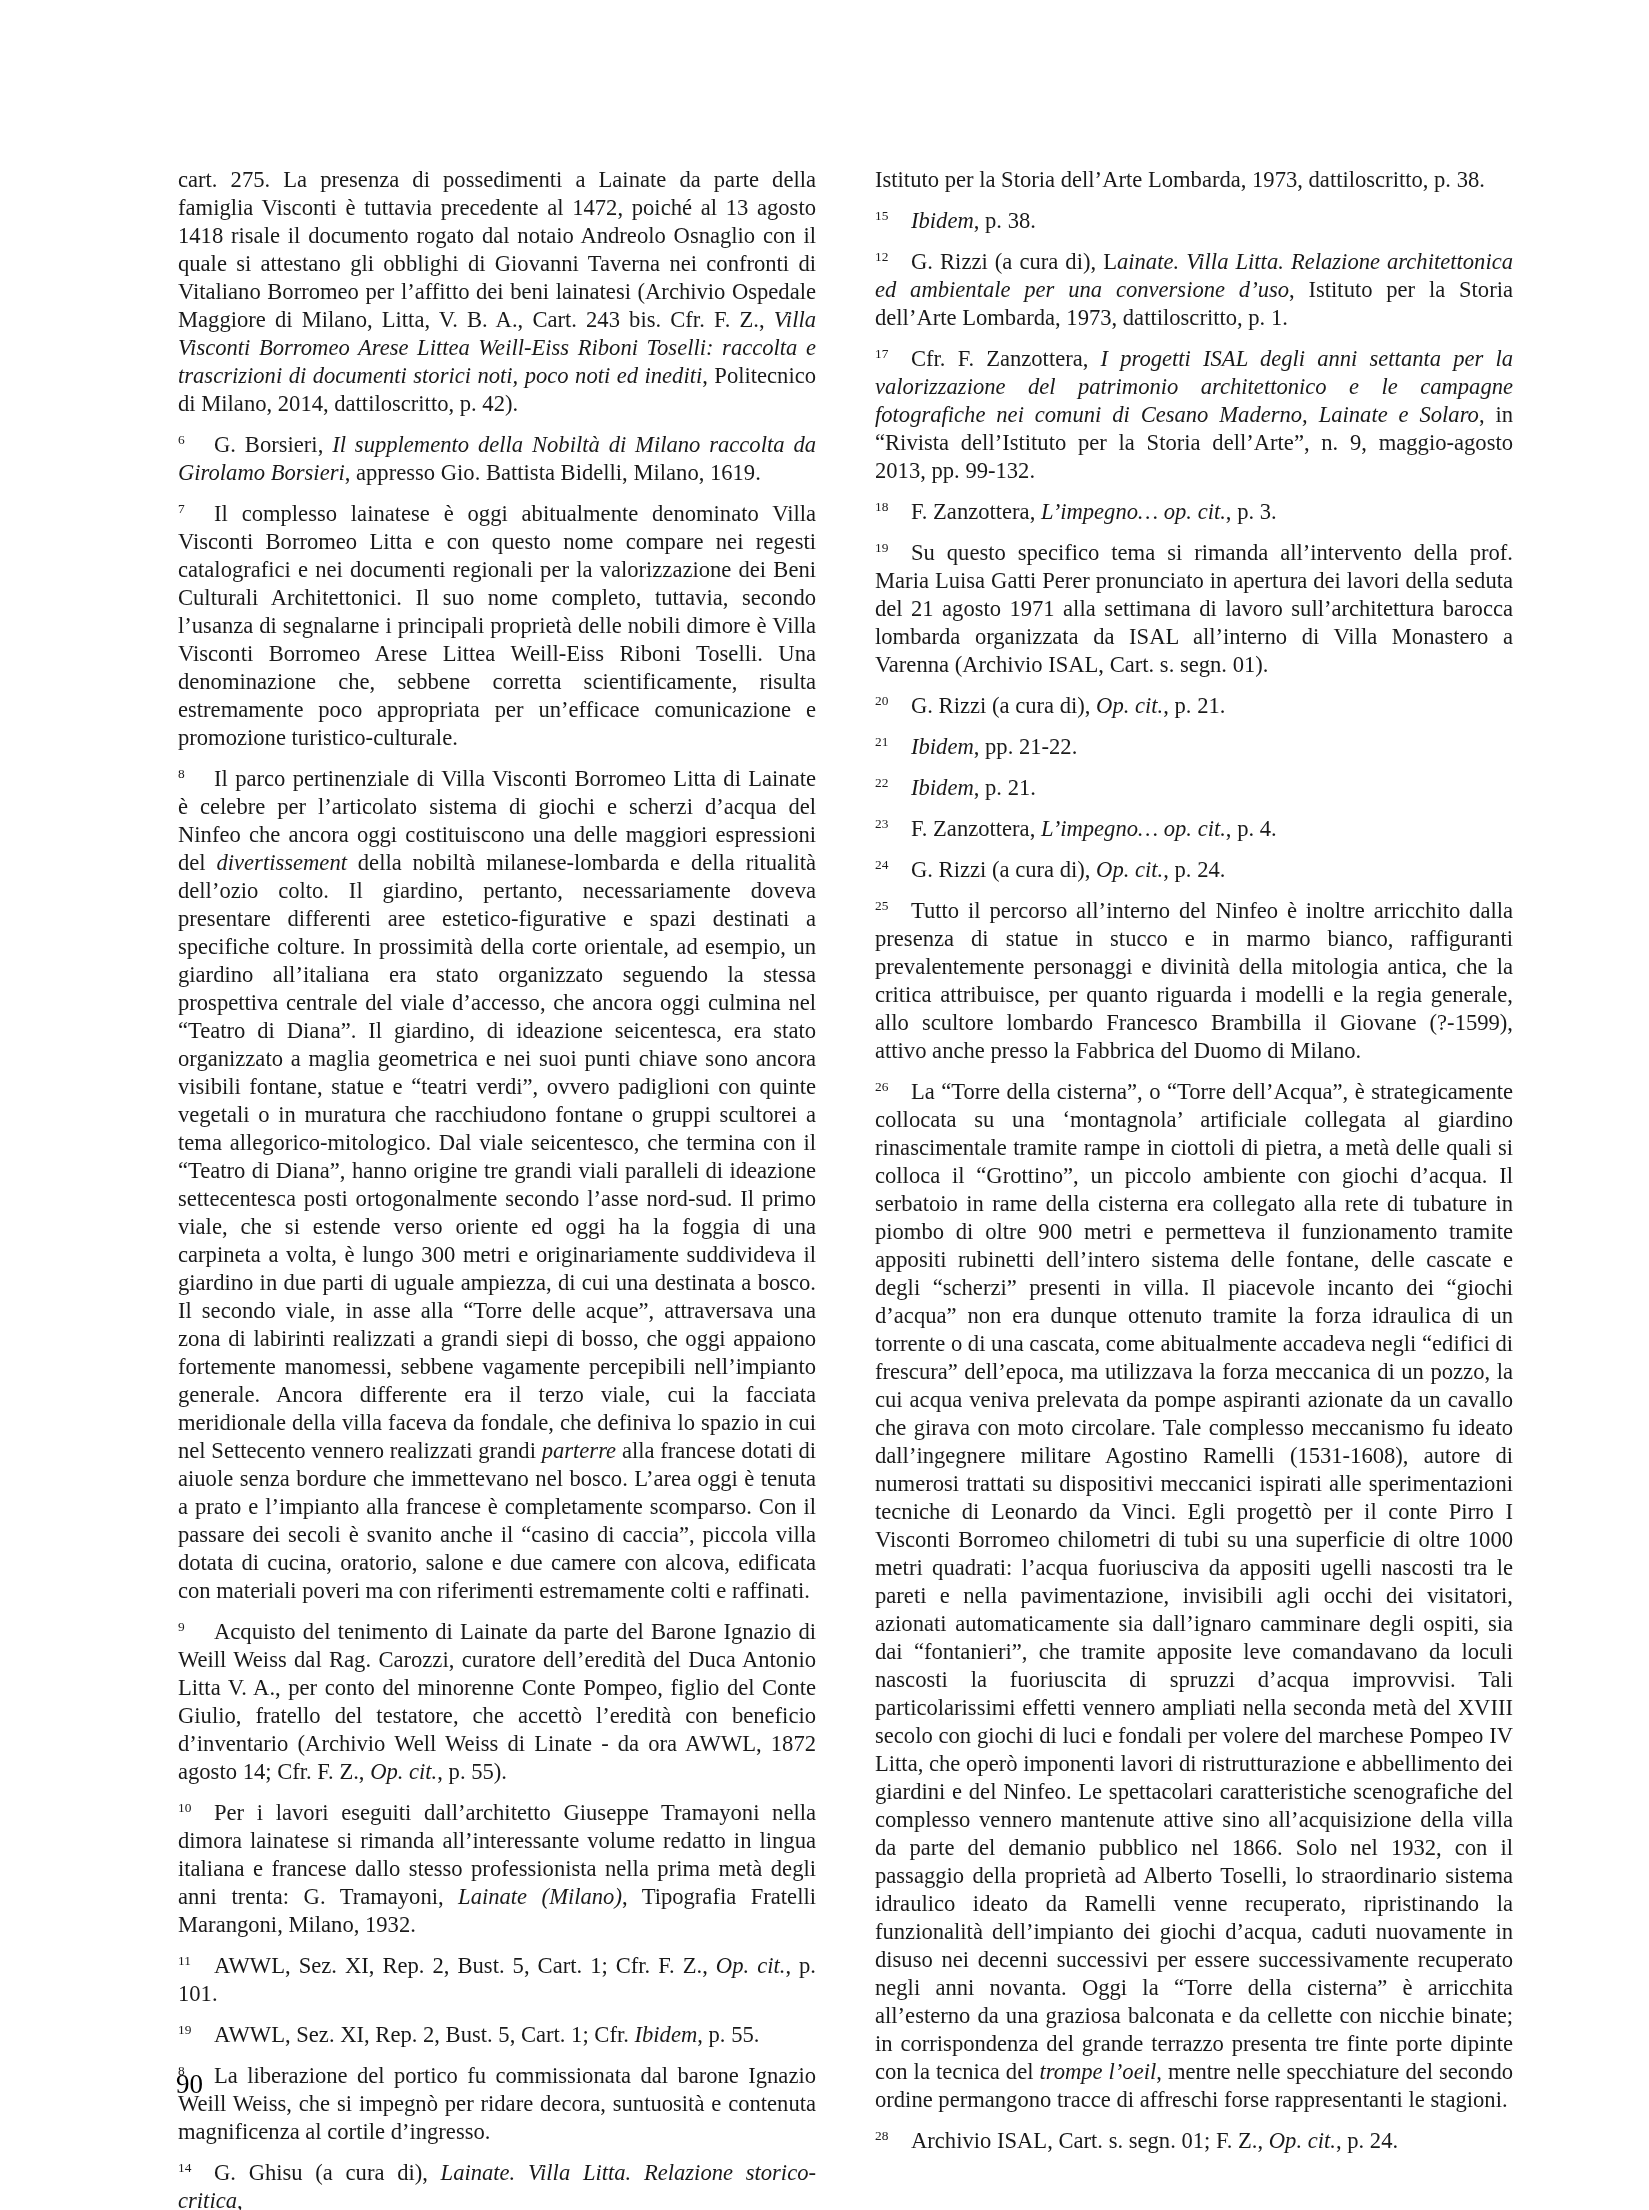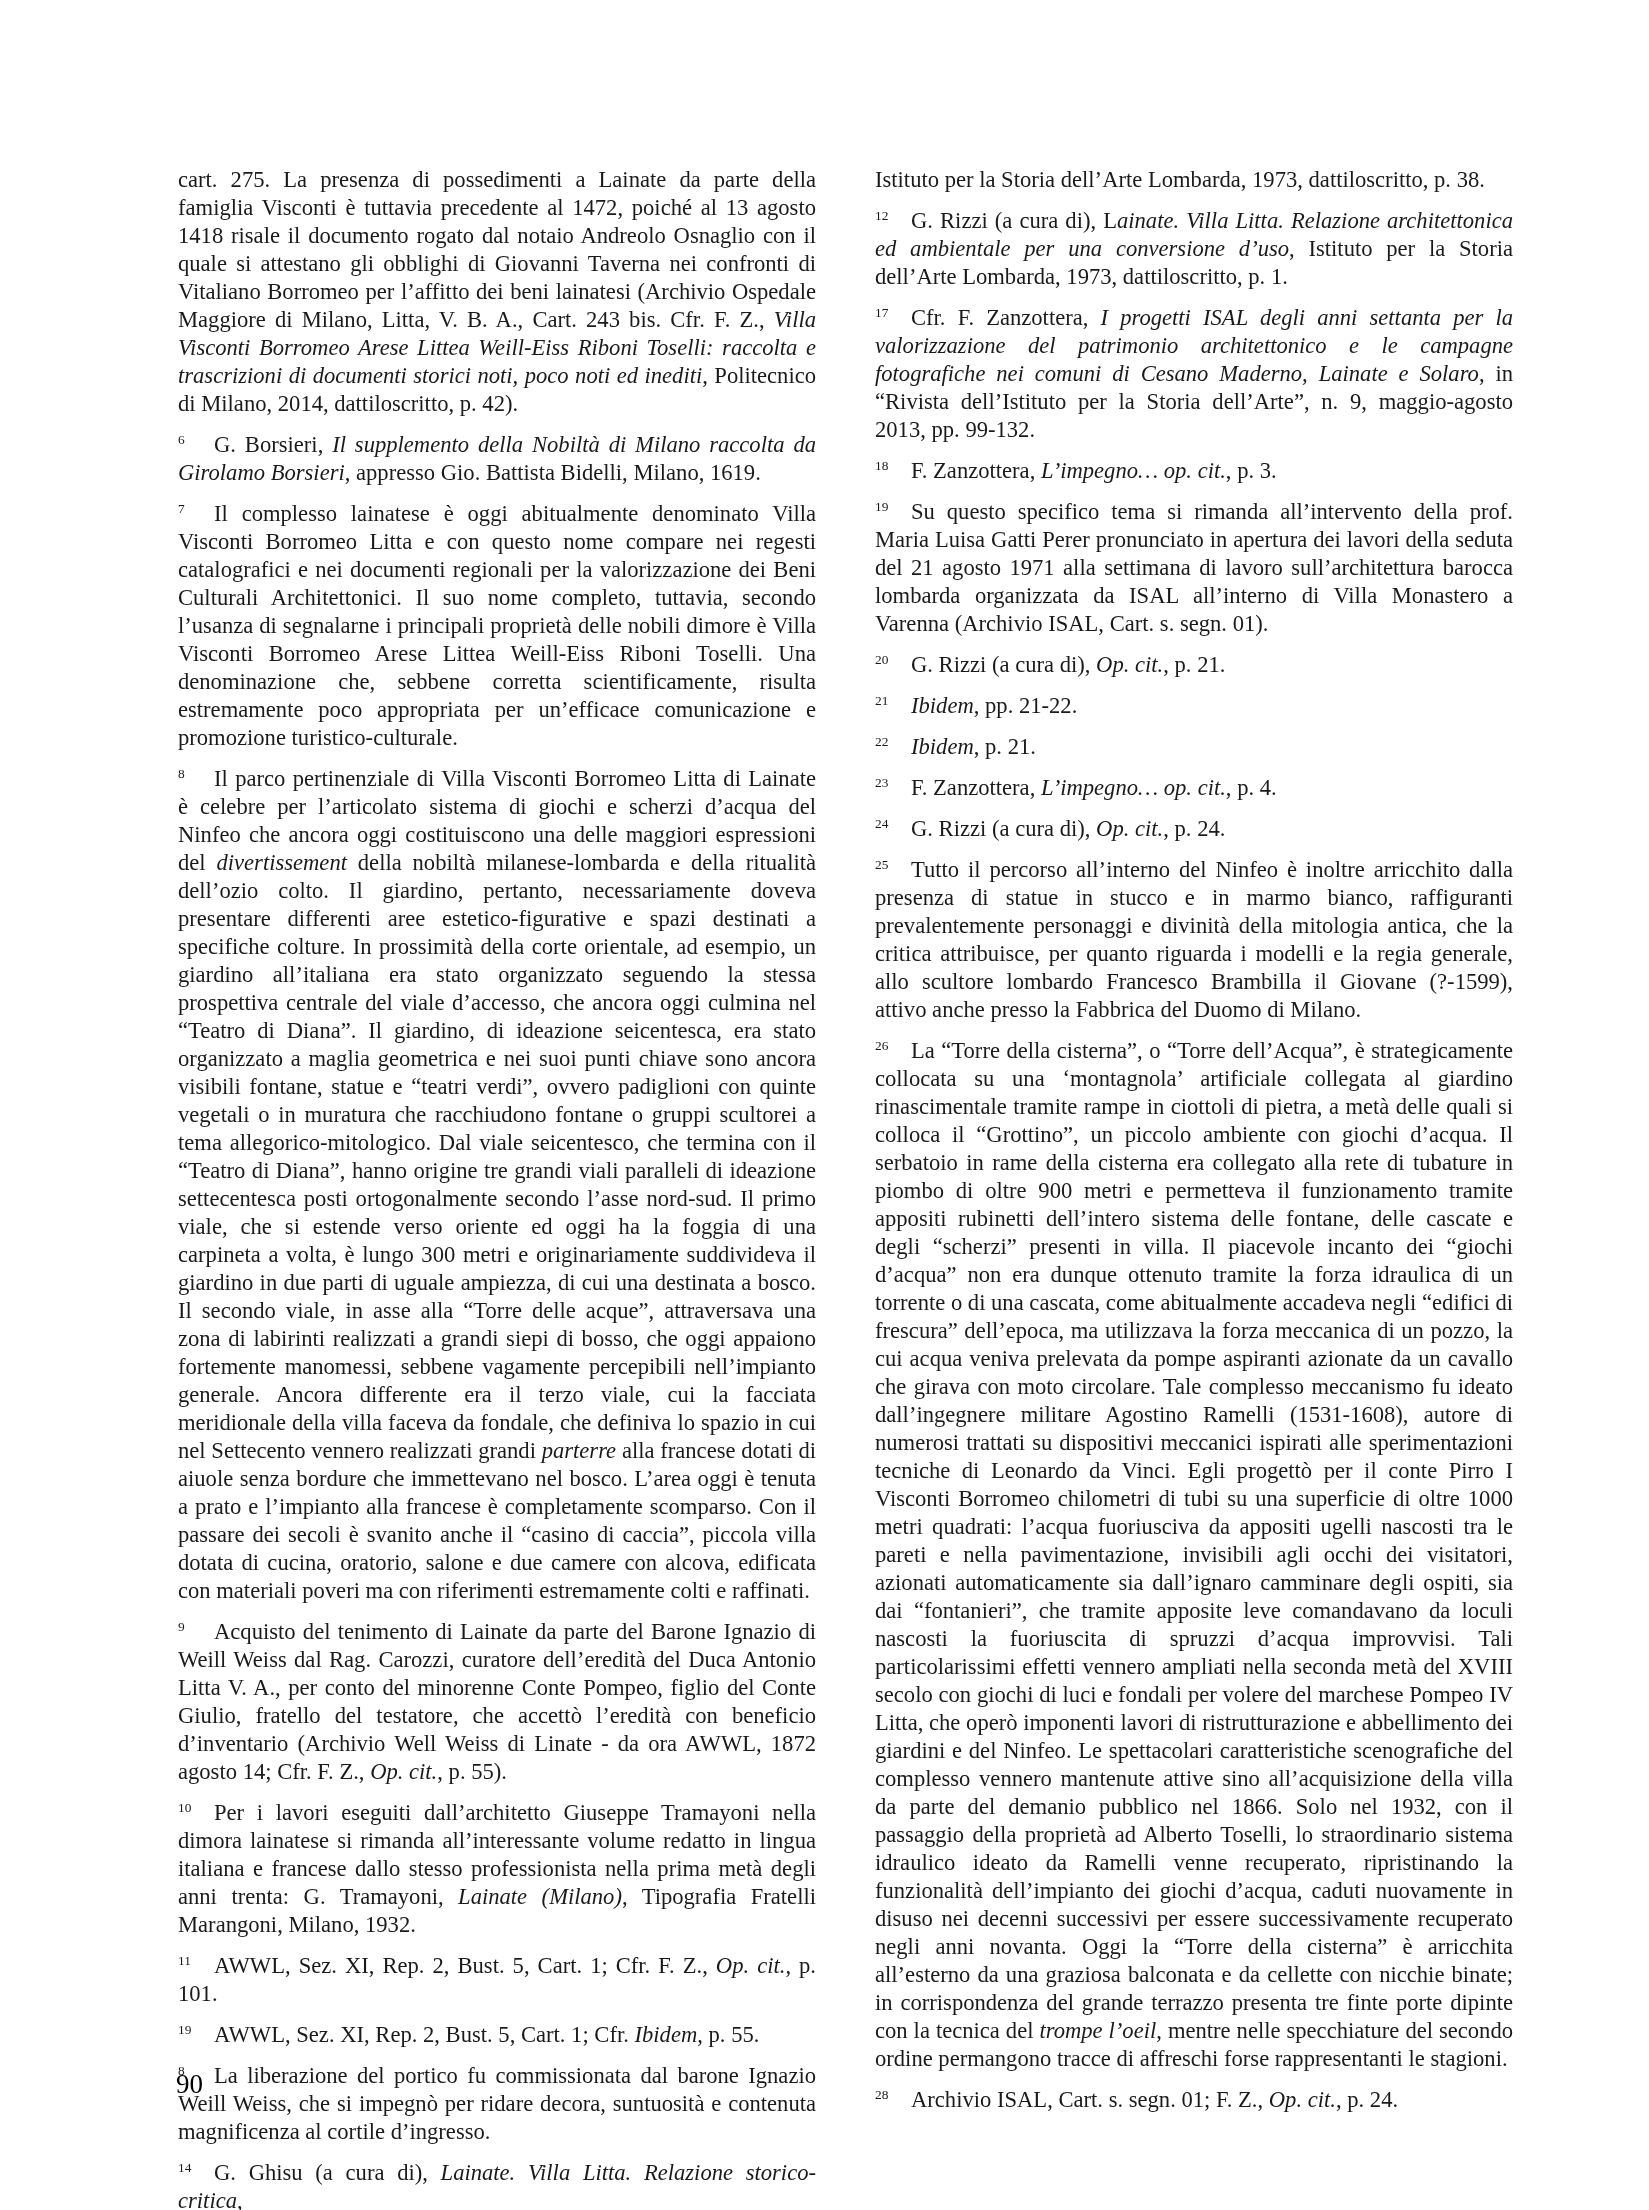--- a/index.html
+++ b/index.html
@@ -24,20 +24,21 @@
     <p class="note"><span class="num">8</span><span>Il parco pertinenziale di Villa Visconti Borromeo Litta di Lainate è celebre per l’articolato sistema di giochi e scherzi d’acqua del Ninfeo che ancora oggi costituiscono una delle maggiori espressioni del </span><i>divertissement</i><span> della nobiltà milanese-lombarda e della ritualità dell’ozio colto. Il giardino, pertanto, necessariamente doveva presentare differenti aree estetico-figurative e spazi destinati a specifiche colture. In prossimità della corte orientale, ad esempio, un giardino all’italiana era stato organizzato seguendo la stessa prospettiva centrale del viale d’accesso, che ancora oggi culmina nel “Teatro di Diana”. Il giardino, di ideazione seicentesca, era stato organizzato a maglia geometrica e nei suoi punti chiave sono ancora visibili fontane, statue e “teatri verdi”, ovvero padiglioni con quinte vegetali o in muratura che racchiudono fontane o gruppi scultorei a tema allegorico-mitologico. Dal viale seicentesco, che termina con il “Teatro di Diana”, hanno origine tre grandi viali paralleli di ideazione settecentesca posti ortogonalmente secondo l’asse nord-sud. Il primo viale, che si estende verso oriente ed oggi ha la foggia di una carpineta a volta, è lungo 300 metri e originariamente suddivideva il giardino in due parti di uguale ampiezza, di cui una destinata a bosco. Il secondo viale, in asse alla “Torre delle acque”, attraversava una zona di labirinti realizzati a grandi siepi di bosso, che oggi appaiono fortemente manomessi, sebbene vagamente percepibili nell’impianto generale. Ancora differente era il terzo viale, cui la facciata meridionale della villa faceva da fondale, che definiva lo spazio in cui nel Settecento vennero realizzati grandi </span><i>parterre</i><span> alla francese dotati di aiuole senza bordure che immettevano nel bosco. L’area oggi è tenuta a prato e l’impianto alla francese è completamente scomparso. Con il passare dei secoli è svanito anche il “casino di caccia”, piccola villa dotata di cucina, oratorio, salone e due camere con alcova, edificata con materiali poveri ma con riferimenti estremamente colti e raffinati.</span></p>
     <p class="note"><span class="num">9</span><span>Acquisto del tenimento di Lainate da parte del Barone Ignazio di Weill Weiss dal Rag. Carozzi, curatore dell’eredità del Duca Antonio Litta V. A., per conto del minorenne Conte Pompeo, figlio del Conte Giulio, fratello del testatore, che accettò l’eredità con beneficio d’inventario (Archivio Well Weiss di Linate - da ora AWWL, 1872 agosto 14; Cfr. F. Z., </span><i>Op. cit.</i><span>, p. 55).</span></p>
     <p class="note"><span class="num">10</span><span>Per i lavori eseguiti dall’architetto Giuseppe Tramayoni nella dimora lainatese si rimanda all’interessante volume redatto in lingua italiana e francese dallo stesso professionista nella prima metà degli anni trenta: G. Tramayoni, </span><i>Lainate (Milano)</i><span>, Tipografia Fratelli Marangoni, Milano, 1932.</span></p>
     <p class="note"><span class="num">11</span><span>AWWL, Sez. XI, Rep. 2, Bust. 5, Cart. 1; Cfr. F. Z., </span><i>Op. cit.</i><span>, p. 101.</span></p>
     <p class="note"><span class="num">19</span><span>AWWL, Sez. XI, Rep. 2, Bust. 5, Cart. 1; Cfr. </span><i>Ibidem</i><span>, p. 55.</span></p>
     <p class="note"><span class="num">8</span><span>La liberazione del portico fu commissionata dal barone Ignazio Weill Weiss, che si impegnò per ridare decora, suntuosità e contenuta magnificenza al cortile d’ingresso.</span></p>
     <p class="note"><span class="num">14</span><span>G. Ghisu (a cura di), </span><i>Lainate. Villa Litta. Relazione storico-critica</i><span>,</span></p>
   </div>
 <div class="col col-right">
     <p class="note cont"><span>Istituto per la Storia dell’Arte Lombarda, 1973, dattiloscritto, p. 38.</span></p>
+    <p class="note"><span class="num">15</span><i>Ibidem</i><span>, p. 38.</span></p>
     <p class="note"><span class="num">12</span><span>G. Rizzi (a cura di), L</span><i>ainate. Villa Litta. Relazione architettonica ed ambientale per una conversione d’uso</i><span>, Istituto per la Storia dell’Arte Lombarda, 1973, dattiloscritto, p. 1.</span></p>
     <p class="note"><span class="num">17</span><span>Cfr. F. Zanzottera, </span><i>I progetti ISAL degli anni settanta per la valorizzazione del patrimonio architettonico e le campagne fotografiche nei comuni di Cesano Maderno, Lainate e Solaro</i><span>, in “Rivista dell’Istituto per la Storia dell’Arte”, n. 9, maggio-agosto 2013, pp. 99-132.</span></p>
     <p class="note"><span class="num">18</span><span>F. Zanzottera, </span><i>L’impegno… op. cit.</i><span>, p. 3.</span></p>
     <p class="note"><span class="num">19</span><span>Su questo specifico tema si rimanda all’intervento della prof. Maria Luisa Gatti Perer pronunciato in apertura dei lavori della seduta del 21 agosto 1971 alla settimana di lavoro sull’architettura barocca lombarda organizzata da ISAL all’interno di Villa Monastero a Varenna (Archivio ISAL, Cart. s. segn. 01).</span></p>
     <p class="note"><span class="num">20</span><span>G. Rizzi (a cura di), </span><i>Op. cit.</i><span>, p. 21.</span></p>
     <p class="note"><span class="num">21</span><i>Ibidem</i><span>, pp. 21-22.</span></p>
     <p class="note"><span class="num">22</span><i>Ibidem</i><span>, p. 21.</span></p>
     <p class="note"><span class="num">23</span><span>F. Zanzottera, </span><i>L’impegno… op. cit.</i><span>, p. 4.</span></p>
     <p class="note"><span class="num">24</span><span>G. Rizzi (a cura di), </span><i>Op. cit.</i><span>, p. 24.</span></p>
     <p class="note"><span class="num">25</span><span>Tutto il percorso all’interno del Ninfeo è inoltre arricchito dalla presenza di statue in stucco e in marmo bianco, raffiguranti prevalentemente personaggi e divinità della mitologia antica, che la critica attribuisce, per quanto riguarda i modelli e la regia generale, allo scultore lombardo Francesco Brambilla il Giovane (?-1599), attivo anche presso la Fabbrica del Duomo di Milano.</span></p>

